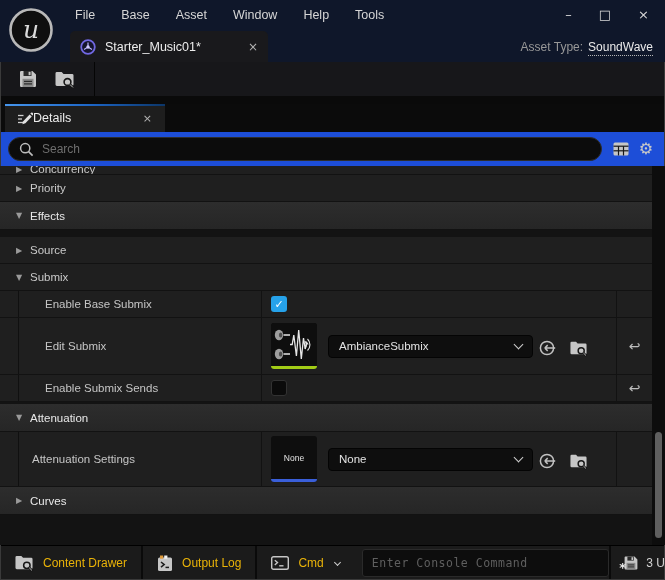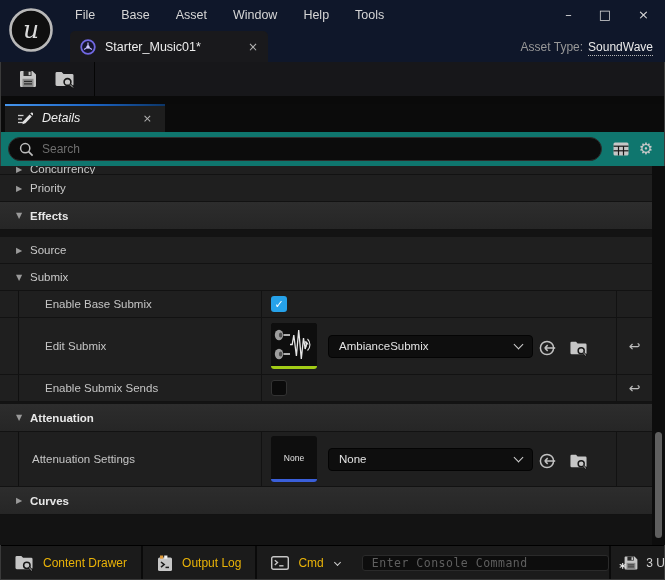--- a/index.html
+++ b/index.html
@@ -29,44 +29,44 @@
   
   .toolbar { height:34px; background:#17171a; display:flex; align-items:center; padding-left:10px; }
   .tool-btn { width:36px; height:28px; background:transparent; border:none; display:flex;
               align-items:center; justify-content:center; cursor:pointer; }
   .toolbar-divider { width:1px; height:34px; background:#050505; margin-left:12px; }
   .hgap { height:8px; background:#0a0a0a; }
 
   
   .dock-row { height:28px; background:#0b0b0b; display:flex; align-items:flex-end; }
   .details-tab { position:relative; margin-left:5px; width:160px; height:28px; background:#1e1e1e;
-                 display:flex; align-items:center; gap:9px; padding-left:12px; cursor:pointer;font-style:italic; }
+                 display:flex; align-items:center; padding-left:12px; cursor:pointer; }
   .details-tab::before { content:""; position:absolute; top:0; left:0; right:0; height:2px;
                  background:linear-gradient(90deg,#4695ec 0%,#1c64c4 55%,#0c3668 100%); }
   .details-tab .dt-label { font-size:12.5px; color:#ededed; }
   .details-tab .tab-close { margin-left:auto; padding-right:13px; font-size:11px; }
 
   
-  .search-row { height:34px; background:#0f766e; display:flex; align-items:center; padding:0 8px; }
+  .search-row { height:34px; background:#1d4ed8; display:flex; align-items:center; padding:0 8px; }
   .search-box { flex:1; height:24px; background:#0c0c0c; border:1px solid #2d2d2d; border-radius:12px;
                 display:flex; align-items:center; padding:0 10px; gap:8px; }
   .search-box input { flex:1; background:transparent; border:none; outline:none; color:#dcdcdc; font-size:12px;
                 font-family:"Liberation Sans",sans-serif; }
   .search-box input::placeholder { color:#6e6e6e; }
   .grid-btn { margin-left:11px; cursor:pointer; display:flex; }
   .gear-btn { margin:0 4px 0 10px; font-size:16px; color:#c8c8c8; cursor:pointer; line-height:16px; }
 
   
   .prop-list { position:relative; height:379px; background:#131313; overflow:hidden; }
   .row { margin-right:13px; border-bottom:1px solid #121212; }
   .clip-row { position:relative; height:9px; background:#1f1f1f; overflow:hidden; }
   .clip-inner { position:absolute; top:-10px; left:0; height:26px; display:flex; align-items:center; }
   .cat-sub { height:27px; background:#1f1f1f; display:flex; align-items:center; }
   .cat-header { height:28px; background:linear-gradient(#2d2d2d,#262626); display:flex; align-items:center; }
-  .cat-header .cat-label { font-size:11.5px; font-weight:bold; color:#e8e8e8; }
+  .cat-header .cat-label { font-size:11.5px; font-weight:normal; color:#e8e8e8; }
   .arrow { width:18px; text-align:center; margin-left:10px; margin-right:2px; font-size:8px; color:#9a9a9a; }
   .sub-label { font-size:11.5px; color:#c9c9c9; }
   .prop { display:grid; grid-template-columns:262px 1fr 36px; background:#1f1f1f; position:relative; height:27px; }
   .prop.tall { height:57px; }
   .prop.tall2 { height:55px; }
   .prop::before { content:""; position:absolute; left:18px; top:0; bottom:0; border-left:1px solid #101010; }
   .name-col { display:flex; align-items:center; padding-left:45px; border-right:1px solid #121212;
               font-size:11.5px; color:#c5c5c5; }
   .name-col.shallow { padding-left:32px; }
   .val-col { display:flex; align-items:center; padding-left:9px; overflow:hidden; }
@@ -103,21 +103,21 @@
   .scroll-thumb { position:absolute; right:3px; width:7px; top:266px; height:106px; background:#5f5f5f;
                   border-radius:3.5px; cursor:pointer; }
 
   
   .statusbar { height:35px; background:#1b1b1b; border-top:1px solid #000; display:flex;
                align-items:center; overflow:hidden; }
   .sb-btn { display:flex; align-items:center; gap:9px; padding:0 14px; height:100%; cursor:pointer; }
   .sb-btn span.sb-label { font-size:12px; color:#eab308; white-space:nowrap; }
   .sb-sep { width:2px; height:100%; background:#0a0a0a; flex:none; }
   .chev.small { width:5px; height:5px; margin:0 0 2px 2px; }
-  .console-input { width:256px; height:16px; margin-left:8px; background:#0d0d0d; border:1px solid #2a2a2a;
+  .console-input { width:256px; height:28px; margin-left:8px; background:#0d0d0d; border:1px solid #2a2a2a;
                    border-radius:3px; padding:0 9px; color:#c9c9c9; outline:none;
                    font-family:"DejaVu Sans Mono", monospace; font-size:11.5px; letter-spacing:0.5px; }
   .console-input::placeholder { color:#5f5f5f; }
   .sb-right { margin-left:auto; display:flex; align-items:center; height:100%; }
   .unsaved-wrap { position:relative; display:flex; margin:0 7px 0 12px; cursor:pointer; }
   .unsaved-star { position:absolute; left:-4px; bottom:-4px; color:#e8e8e8; font-size:13px; font-weight:bold; }
   .unsaved-text { font-size:12px; color:#d2d2d2; white-space:nowrap; }
 </style>
 </head>
 <body>

